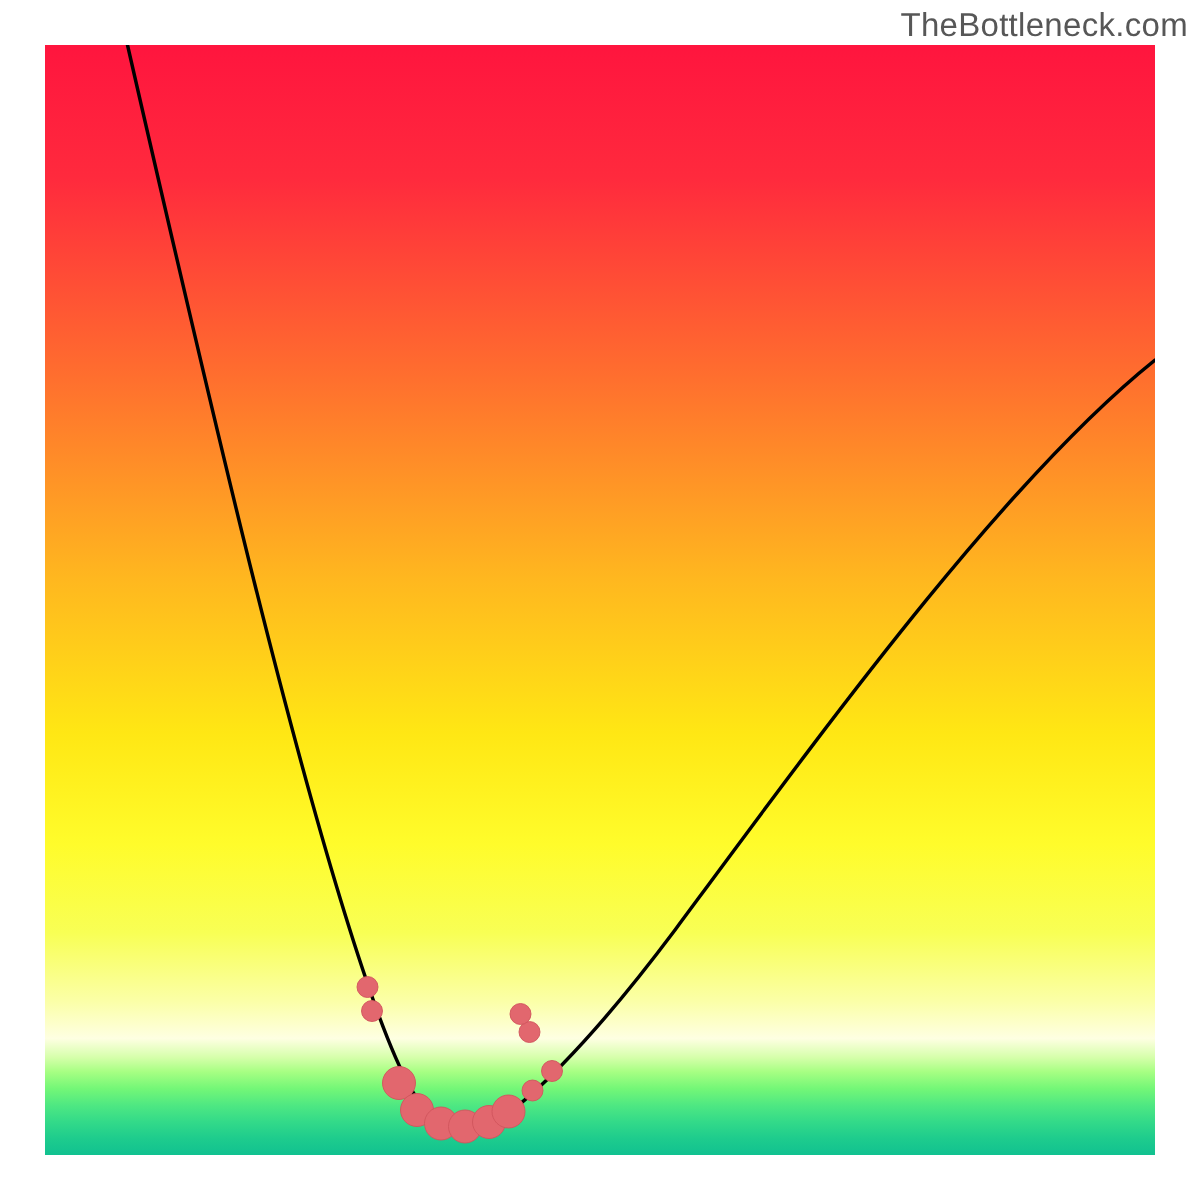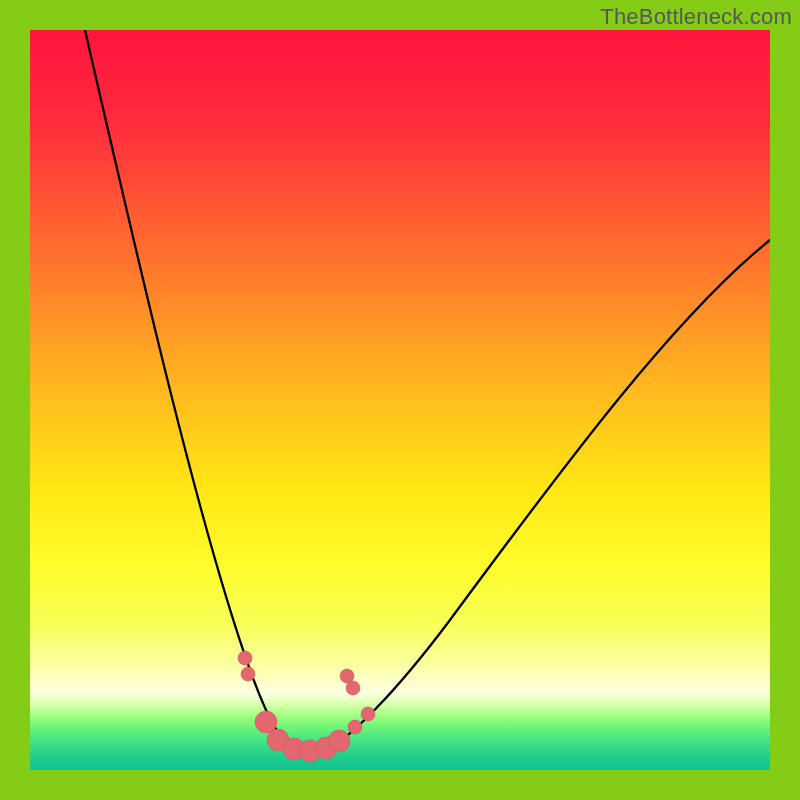--- a/index.html
+++ b/index.html
@@ -8,21 +8,21 @@
     width: 800px;
     height: 800px;
     overflow: hidden;
     background: #000;
     font-family: Arial, Helvetica, sans-serif;
   }
   .frame {
     position: absolute;
     top: 0; left: 0;
     width: 800px; height: 800px;
-    background: #84cc16;
+    background: #ffffff;
   }
   .plot {
     position: absolute;
     top: 30px;
     left: 30px;
     width: 740px;
     height: 740px;
     overflow: hidden;
   }
   .watermark {

